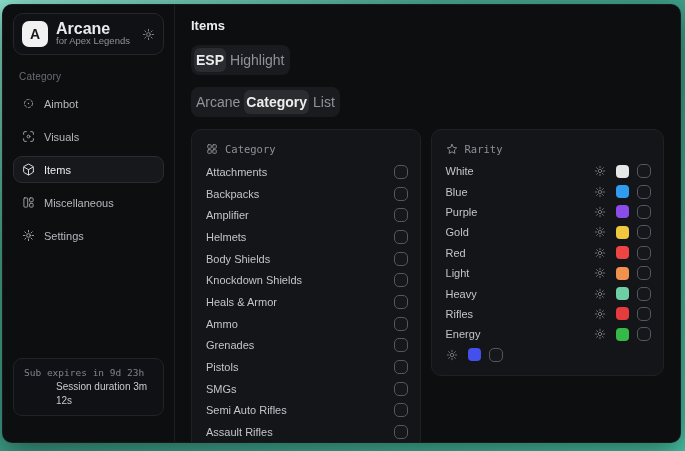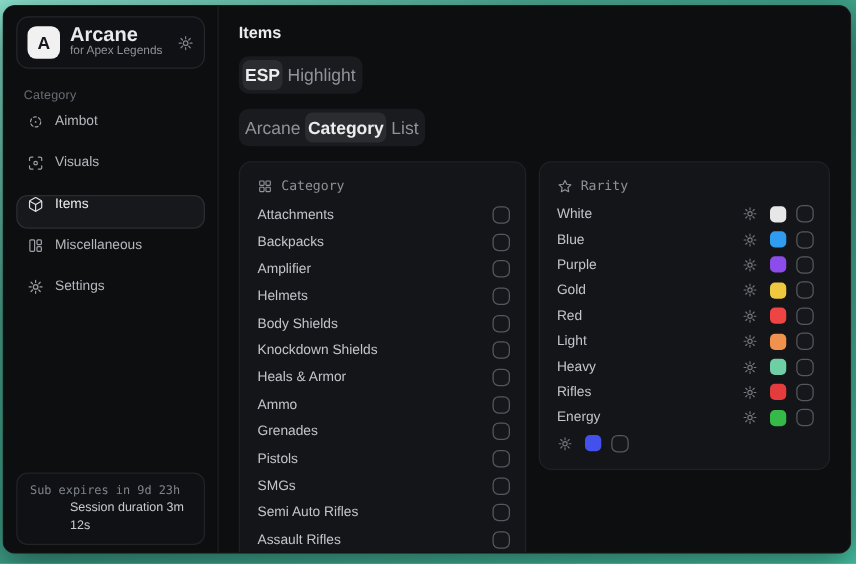--- a/index.html
+++ b/index.html
@@ -35,32 +35,32 @@
   }
   .brand-txt { flex:1; min-width:0; }
   .brand-name { font-size:16px; font-weight:bold; color:#e9eaec; line-height:13px; }
   .brand-sub { font-size:9.5px; color:#8e9298; line-height:12px; }
   .brand-gear { color:#7e838a; width:13px; height:13px; flex:0 0 13px; }
   .side-section-label {
     margin:16px 0 8px 6px; font-size:10px; color:#696d74; letter-spacing:.2px;
   }
   .nav { display:flex; flex-direction:column; gap:6px; }
   .nav-item {
-    display:flex; gap:9px;
+    display:flex; align-items:center; gap:9px;
     height:27px; padding:0 8px; border-radius:9px;
     color:#b5b8be; font-size:11px; cursor:pointer;
     border:1px solid transparent;
   }
   .nav-item .nav-icon { width:13px; height:13px; color:#9ba0a6; display:inline-flex; }
   .nav-item.active {
     background:#17181c; border-color:#2b2c31; color:#eceded;
   }
   .nav-item.active .nav-icon { color:#dcdee1; }
   .sub-card {
-    position:absolute; left:10px; right:10px; bottom:6px;
+    position:absolute; left:10px; right:10px; bottom:26px;
     border:1px solid #222327; border-radius:9px; background:#101114;
     padding:7px 10px 7px;
   }
   .sub-line1 { font-family:"DejaVu Sans Mono", monospace; font-size:9.5px; color:#7e848c; line-height:14px; }
   .sub-line2 { font-size:10px; color:#c7cacf; line-height:14px;margin-left:32px; }
   
   .main { flex:1; padding:13px 16px 0; position:relative; overflow:hidden; }
   .page-title { font-size:13px; font-weight:bold; color:#ebecee; }
   .pill-group {
     display:inline-flex; align-items:center; gap:2px;

